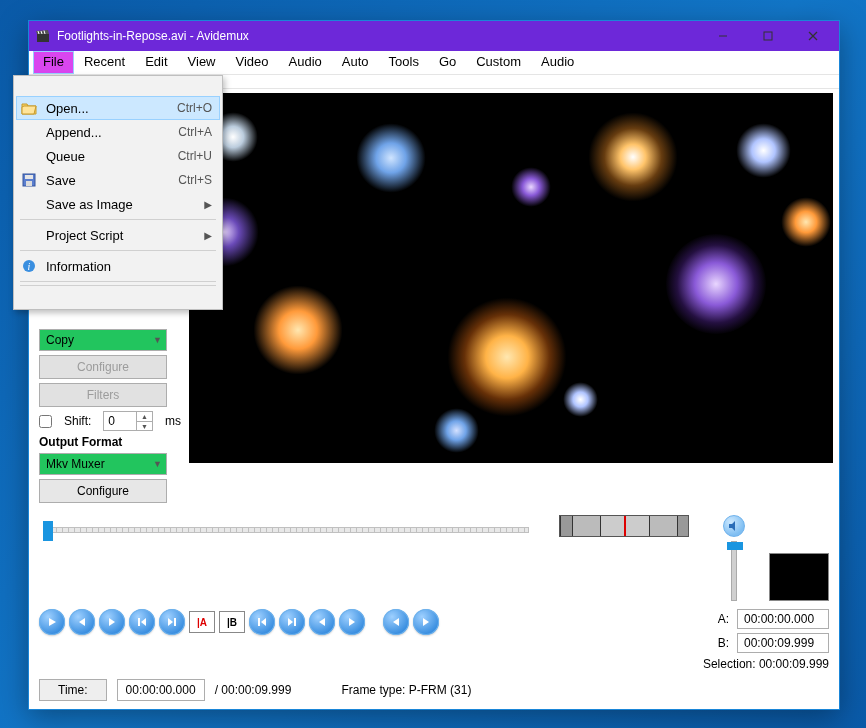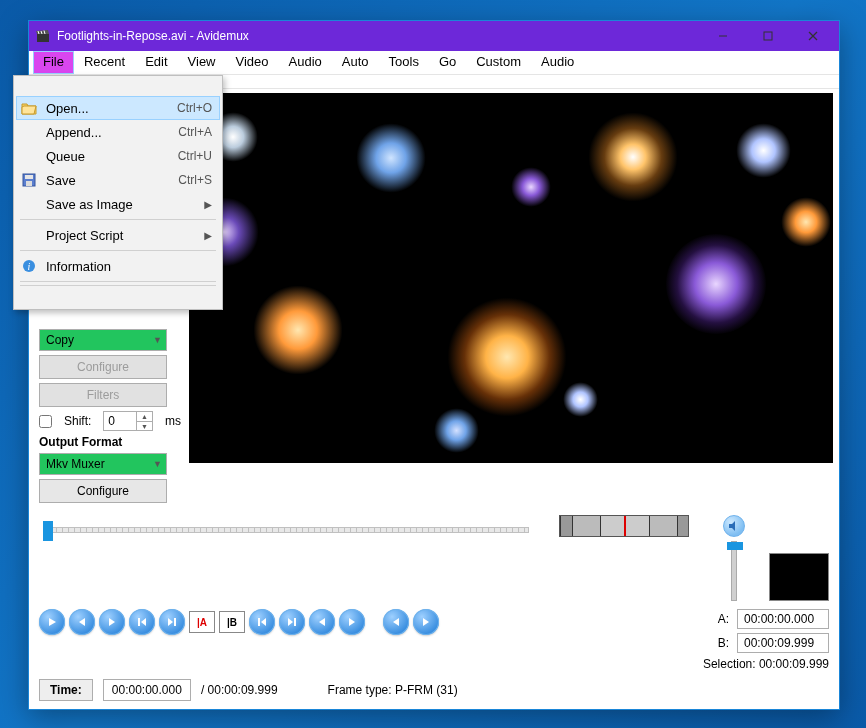--- a/index.html
+++ b/index.html
@@ -127,21 +127,21 @@
   .tbtn svg{fill:#fff;}
   .markbtn{width:26px;height:22px;border:1px solid #888;display:flex;align-items:center;justify-content:center;background:#fff;}
   .markbtn.red{color:#d00;font-weight:bold;font-size:10px;}
   .markbtn.blk{color:#000;font-weight:bold;font-size:10px;}
   .spacer-flex{flex:1;}
   .ab-block{display:flex;flex-direction:column;gap:4px;align-items:flex-end;}
   .ab-row{display:flex;align-items:center;gap:8px;font-size:12px;}
   .ab-row .val{border:1px solid #adadad;padding:2px 6px;min-width:92px;text-align:left;background:#fff;}
   .thumb-box{width:60px;height:48px;background:#000;border:1px solid #888;}
   .time-row{display:flex;align-items:center;gap:10px;}
-  .time-row .tbox{border:1px solid #adadad;padding:3px 10px;background:#eee;font-weight:bold;}
+  .time-row .tbox{border:1px solid #adadad;padding:3px 18px;background:#eee;}
   .time-row .tin{border:1px solid #adadad;padding:3px 8px;background:#fff;}
   .jog-area{position:relative;width:200px;}
   .jogwheel{
     width:130px;height:22px;margin:0 auto;
     background:linear-gradient(90deg,#333 0 1px,#999 1px 12px,#333 12px 13px,#bbb 13px 40px,#333 40px 41px,#ccc 41px 64px,#d00 64px 66px,#ccc 66px 89px,#333 89px 90px,#bbb 90px 117px,#333 117px 118px,#999 118px 129px,#333 129px 130px);
     border:1px solid #555;
   }
   .vol-area{display:flex;flex-direction:column;align-items:center;gap:4px;width:30px;}
   .vol-icon{width:22px;height:22px;border:1px solid #6fb2ec;border-radius:50%;display:flex;align-items:center;justify-content:center;background:radial-gradient(circle at 35% 30%,#cde9ff,#7fbef2 70%);}
   .vol-slider{width:6px;height:60px;background:#d0d0d0;border:1px solid #aaa;position:relative;}

